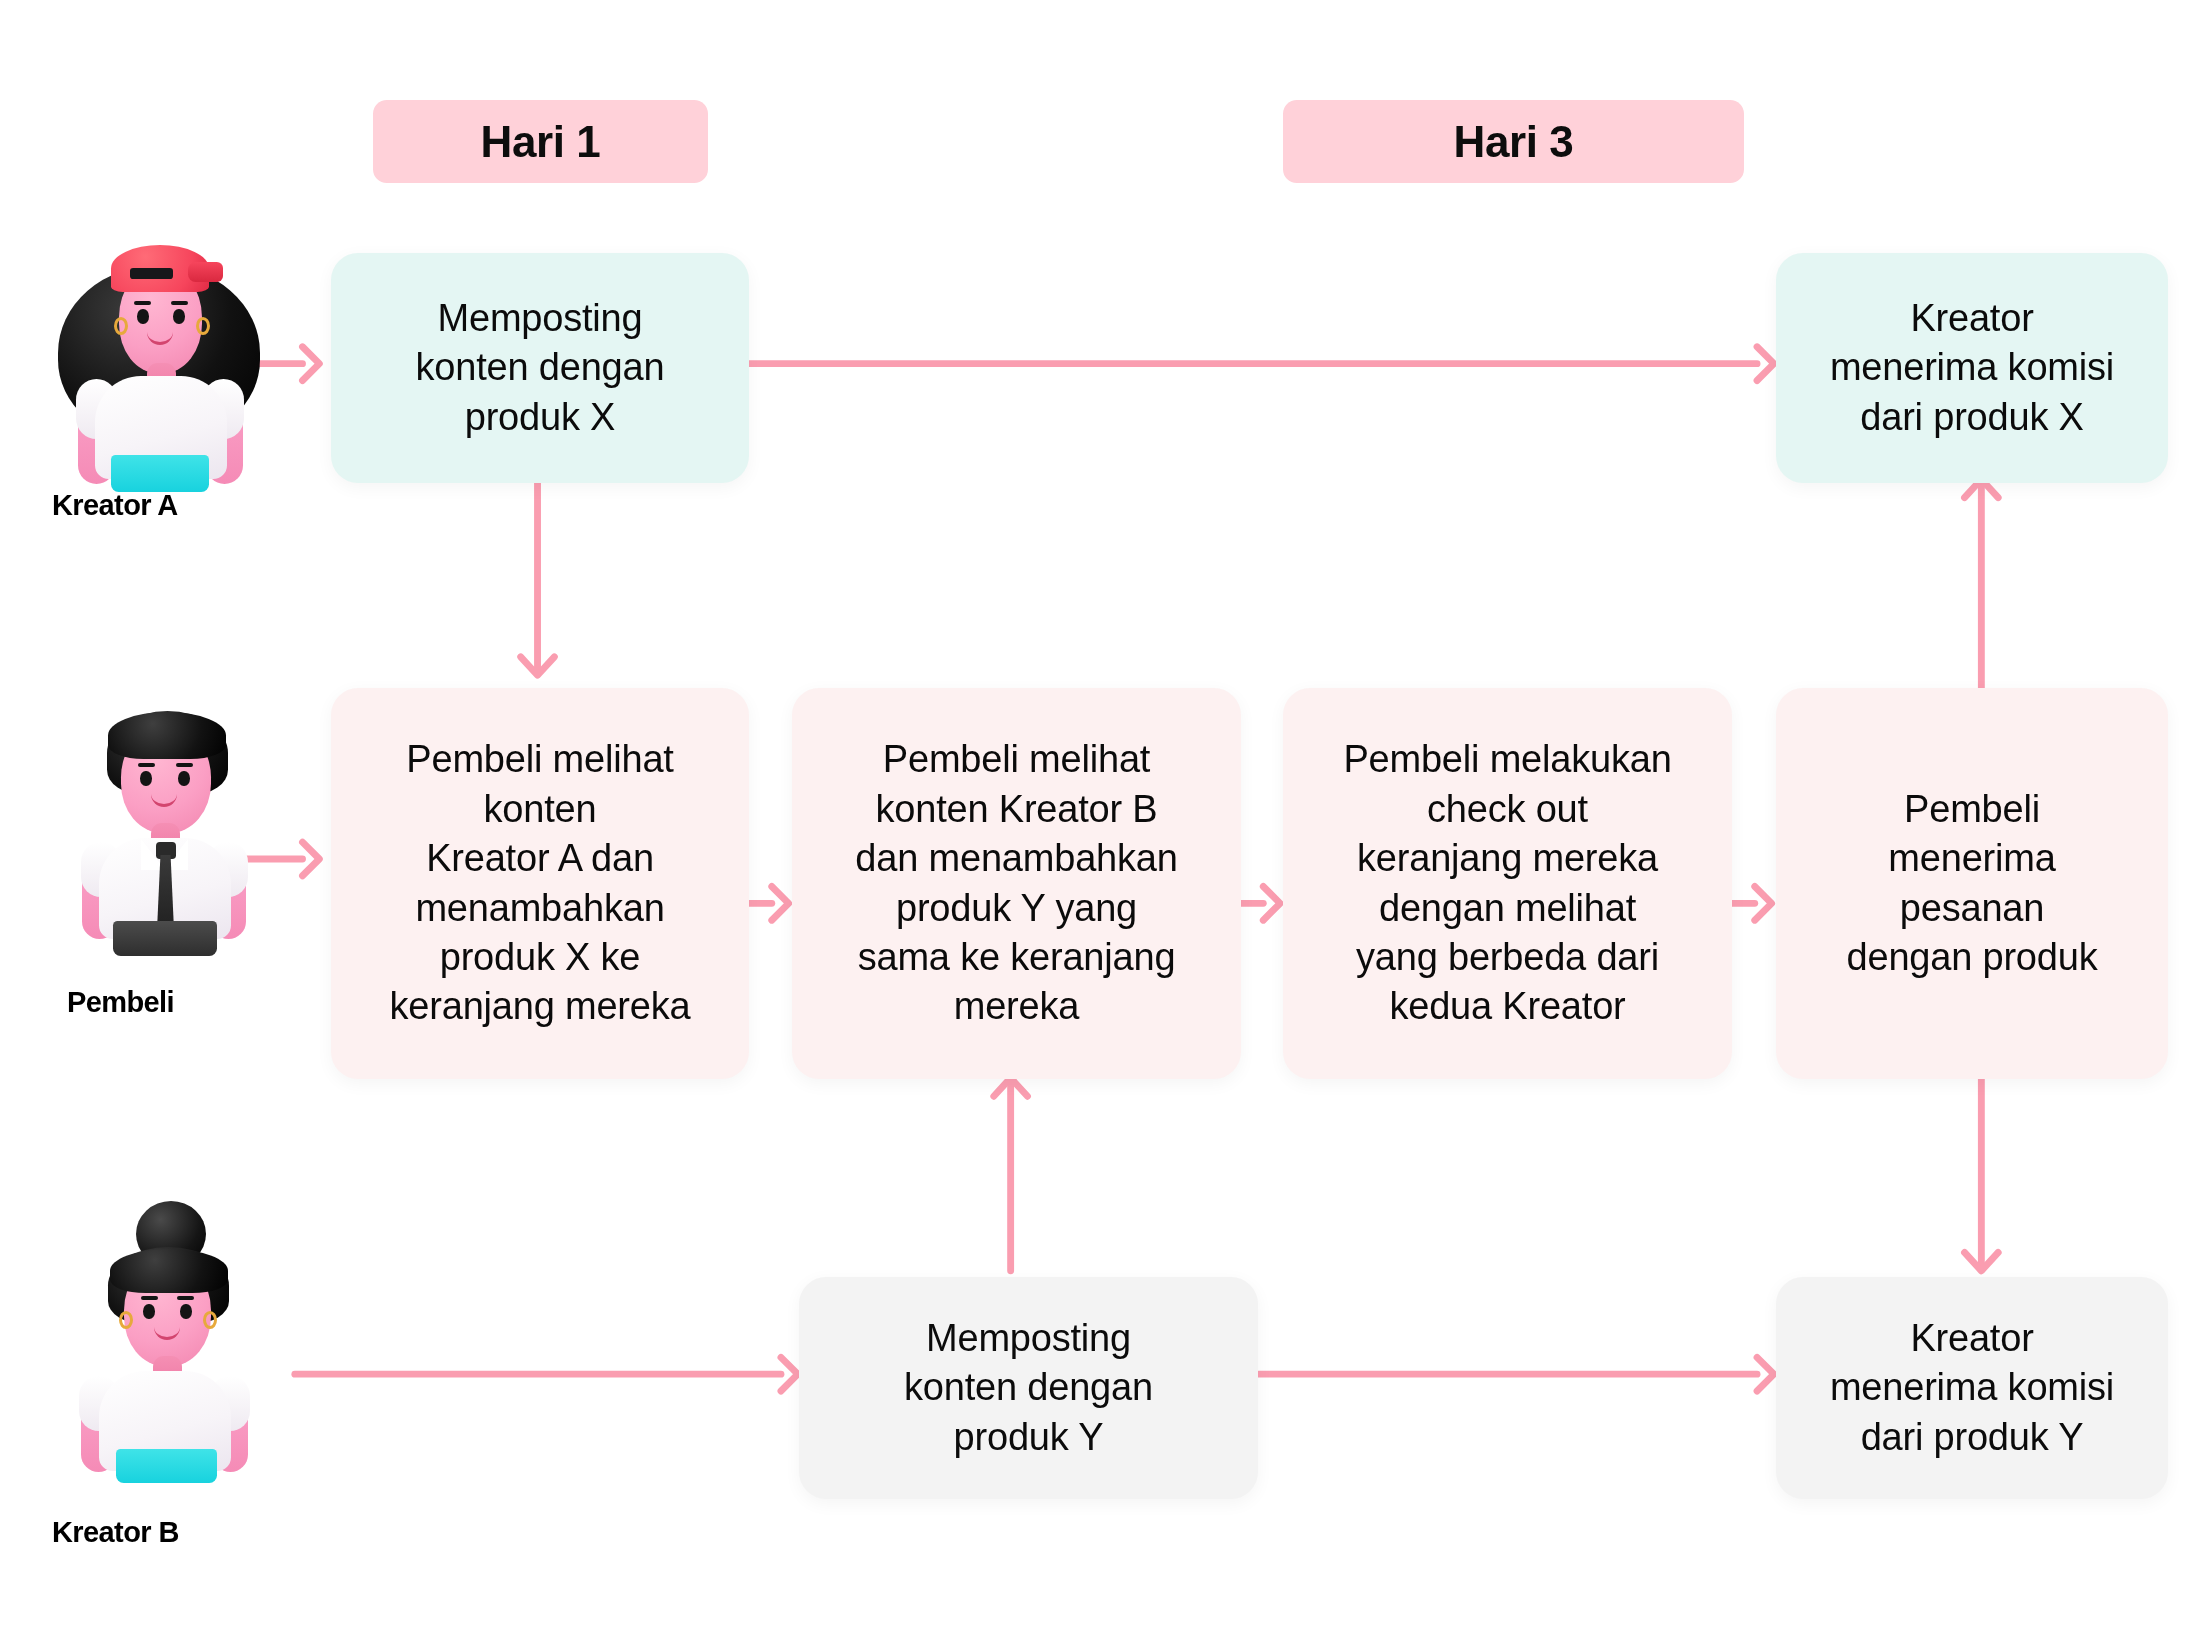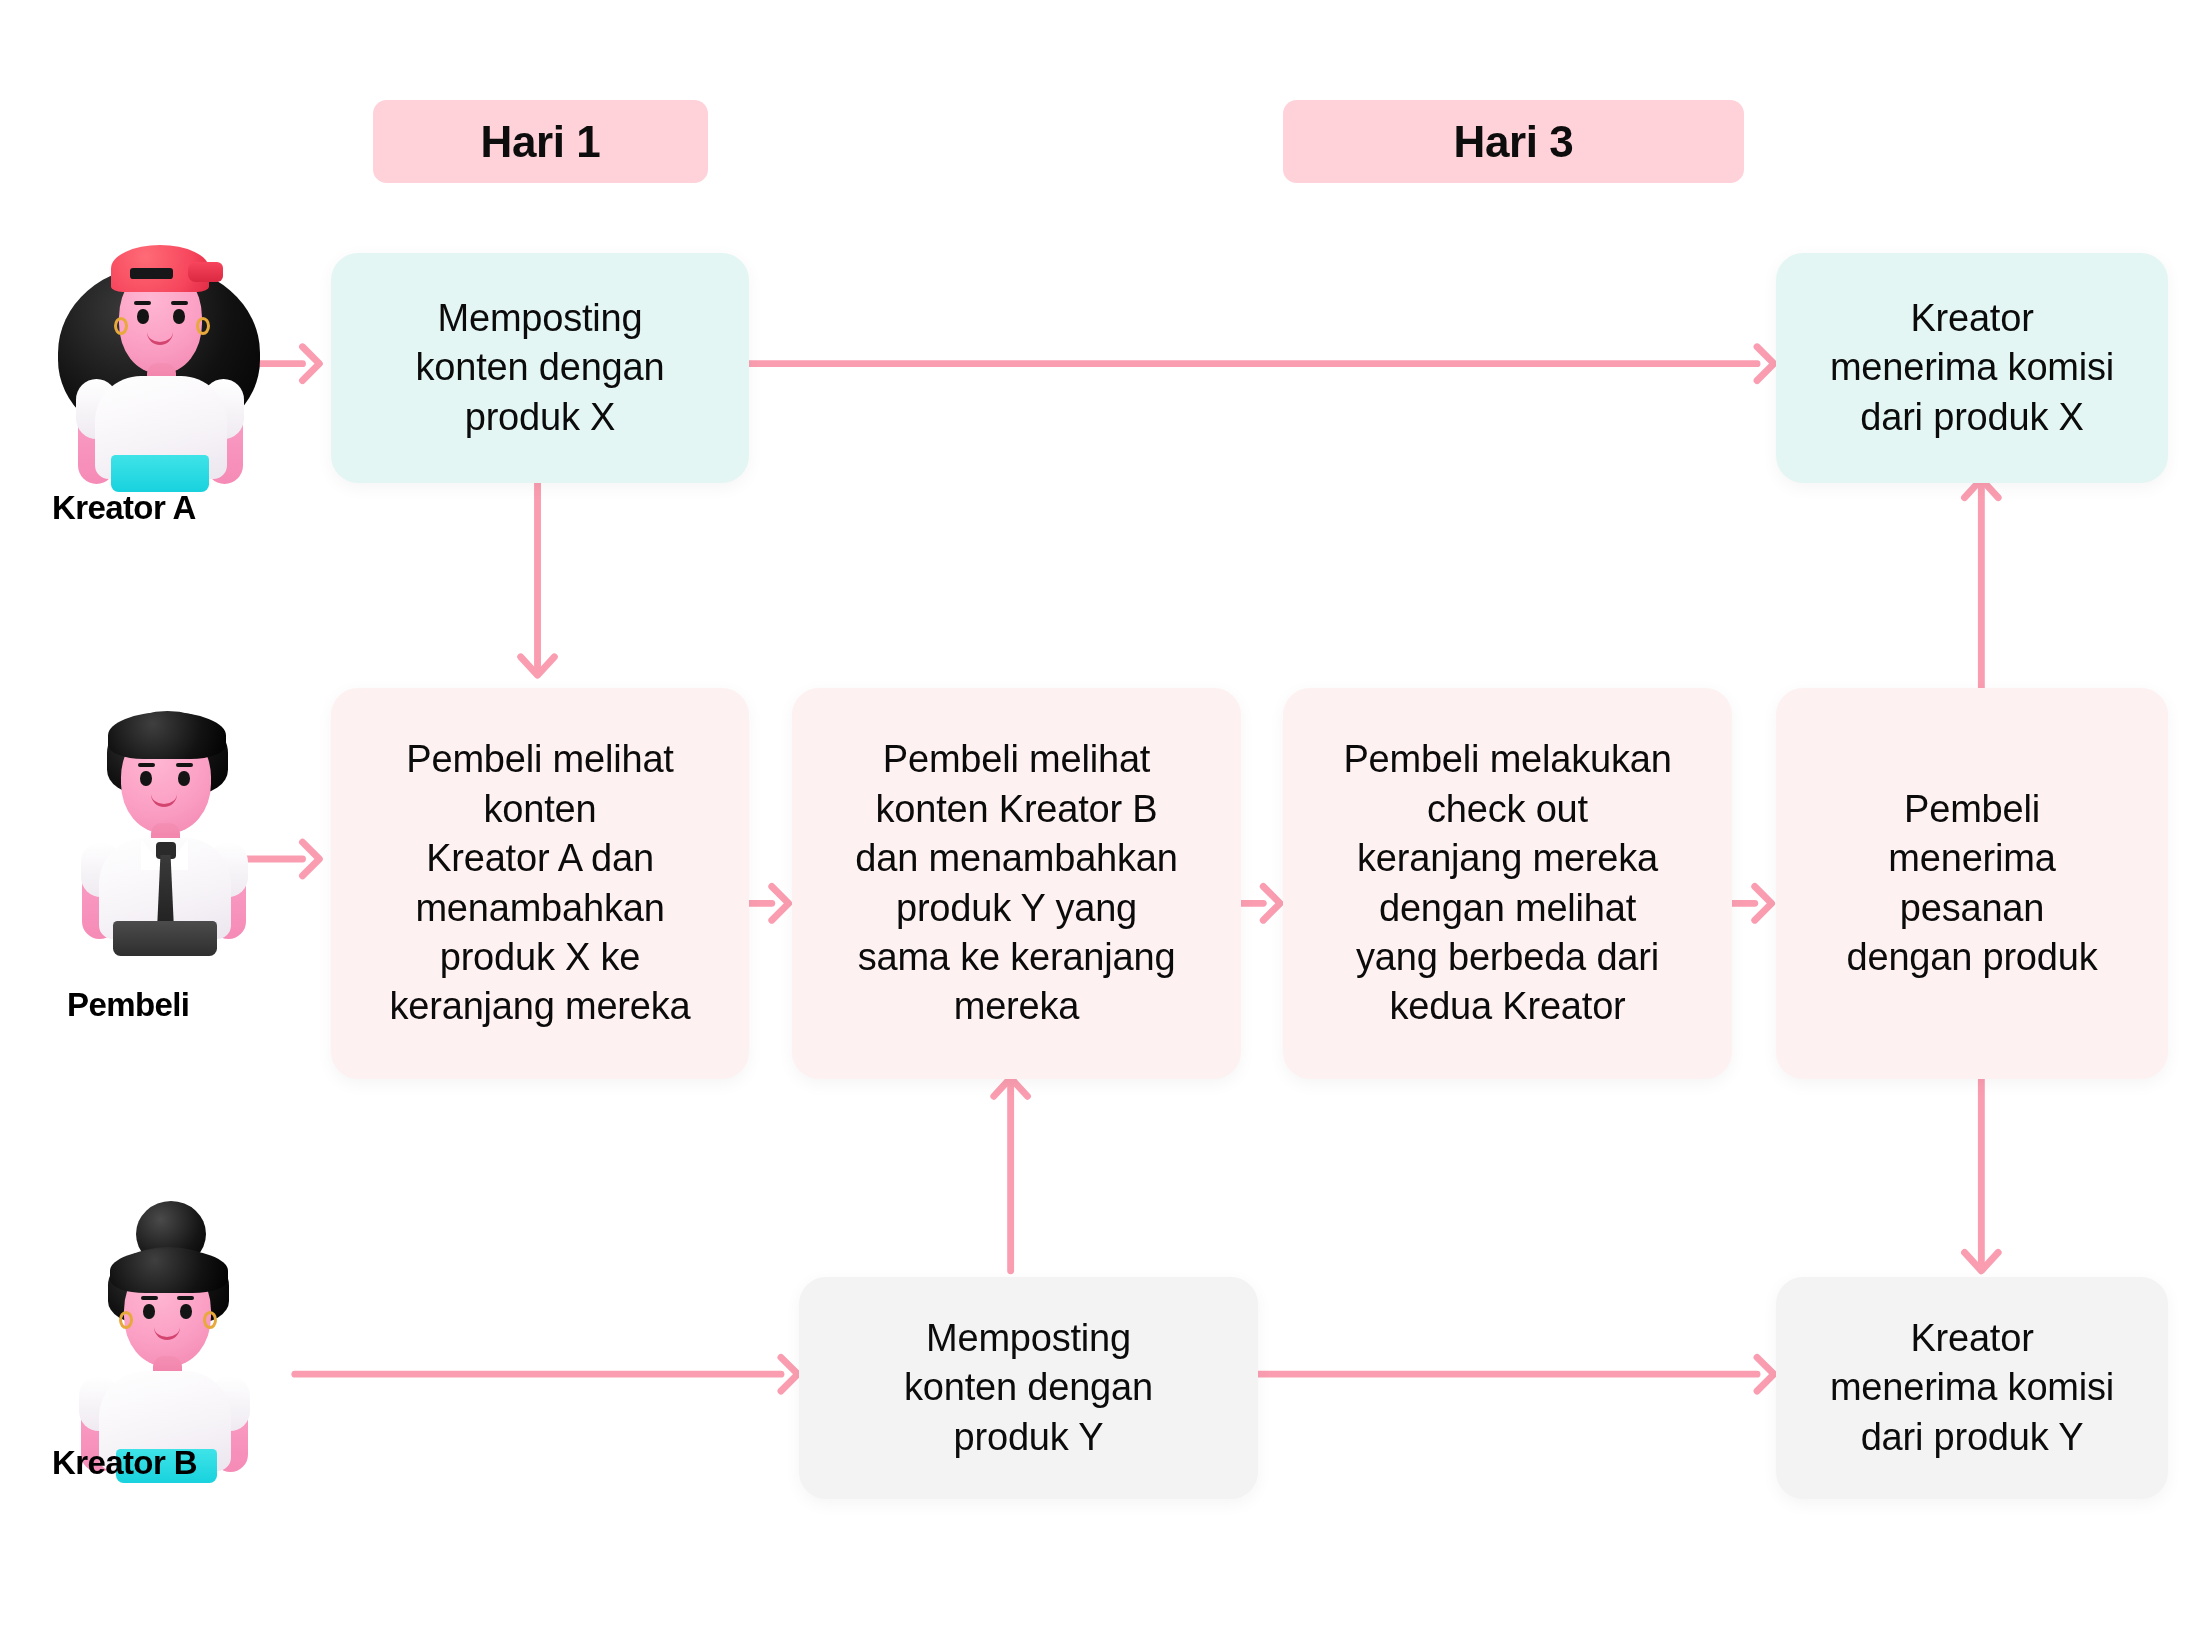--- a/index.html
+++ b/index.html
@@ -53,21 +53,21 @@
   }
   .node .txt { display: block; white-space: pre-line; }
 
   .node.mint   { background: #E4F6F3; }
   .node.blush  { background: #FDF1F1; }
   .node.gray   { background: #F3F3F3; }
 
   
   .role-label {
     position: absolute;
-    font-size: 33px;
+    font-size: 29px;
     font-weight: 700;
     color: #000000;
     letter-spacing: -0.6px;
     white-space: nowrap;
   }
 
   
   .avatar {
     position: absolute;
     width: 230px;
@@ -381,21 +381,21 @@
       <div class="av-earring" style="left:142px; top:113px;"></div>
       <div class="av-neck" style="left:92px; top:158px; width:29px; height:24.5px;"></div>
       <div class="av-arm" style="left:20px; top:184px; width:35px; height:90px;"></div>
       <div class="av-arm" style="left:152px; top:184px; width:35px; height:90px;"></div>
       <div class="av-sleeve" style="left:18.4px; top:178px; width:40px; height:55px;"></div>
       <div class="av-sleeve" style="left:149px; top:178px; width:40px; height:55px;"></div>
       <div class="av-body" style="left:38px; top:173px; width:132px; height:100px;"></div>
       <div class="av-skirt teal" style="left:55px; top:251px; width:101px; height:34px;"></div>
     </div>
   </div>
-  <div class="role-label" style="left:52px; top:1444px;">
+  <div class="role-label" style="left:52px; top:1516px;">
     <span>Kreator B</span>
   </div>
 
   <div class="node gray" style="left:799px; top:1277px; width:459px; height:222px;">
     <span class="txt">Memposting
 konten dengan
 produk Y</span>
   </div>
 
   <div class="node gray" style="left:1776px; top:1277px; width:392px; height:222px;">

